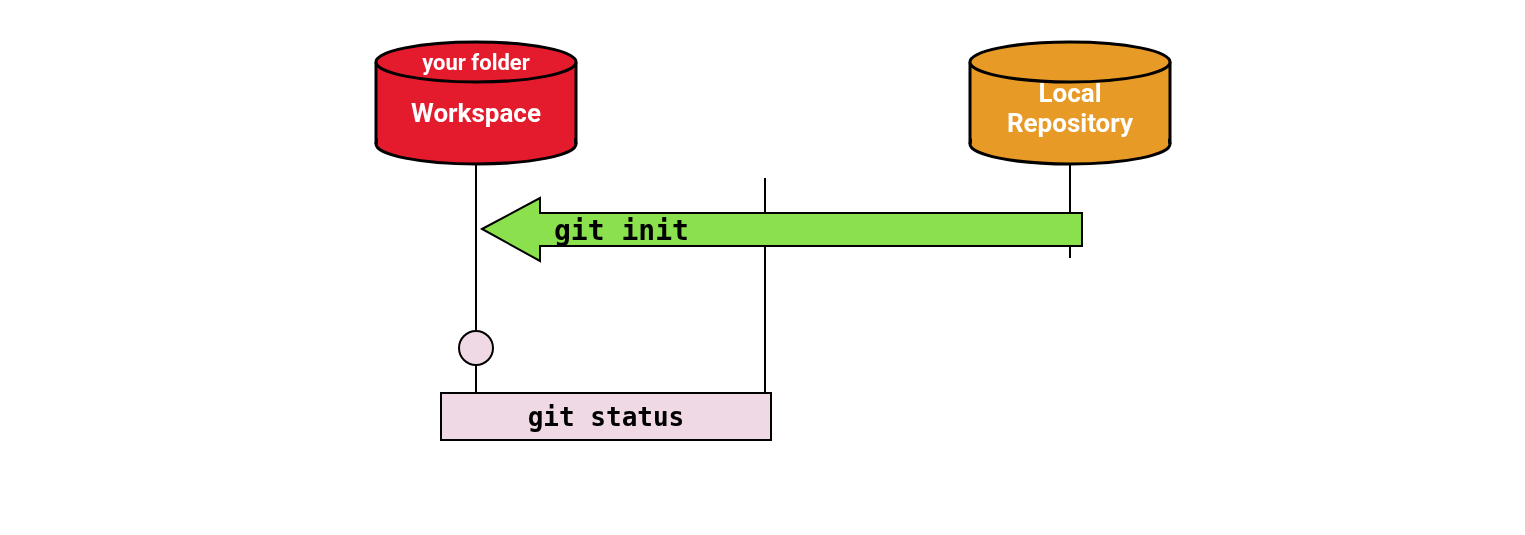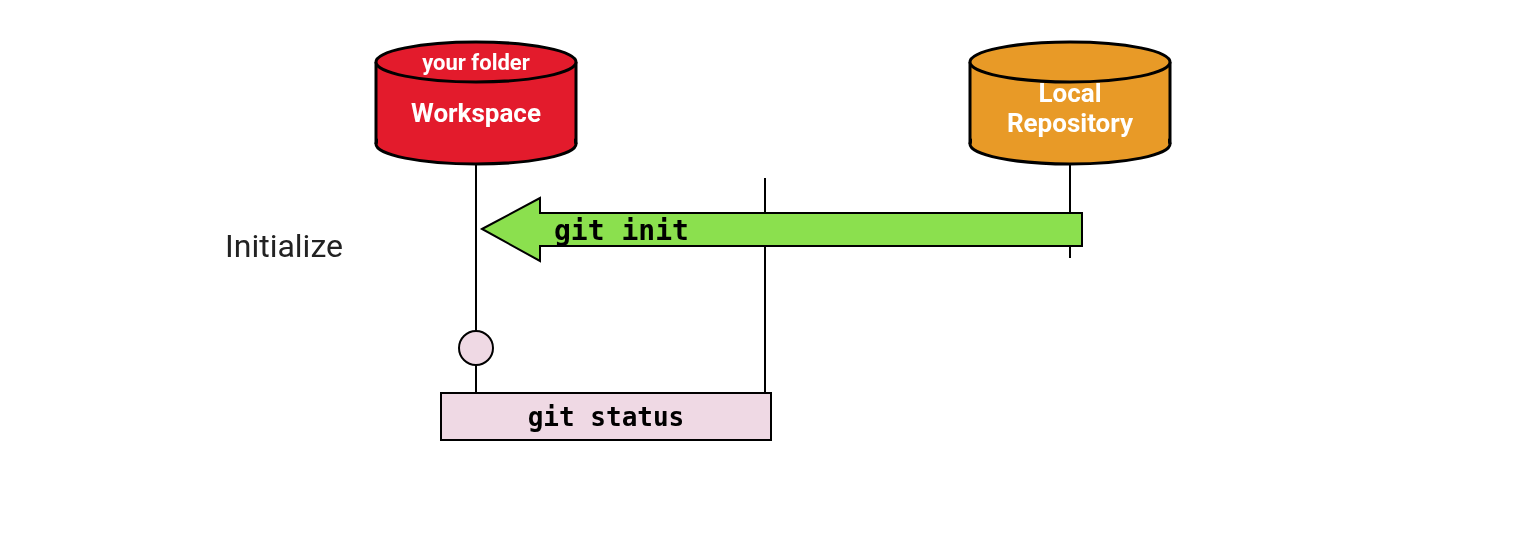--- a/index.html
+++ b/index.html
@@ -37,21 +37,20 @@
     font-weight: 700;
     fill: #ffffff;
     font-size: 26px;
   }
 </style>
 </head>
 <body>
 
 <div class="stage">
 
-  <div class="side-label">Initialize</div>
 
   <svg width="1525" height="535" viewBox="0 0 1525 535">
 
     <line x1="476" y1="148" x2="476" y2="393" stroke="#000" stroke-width="2"></line>
 
     <line x1="765" y1="178" x2="765" y2="393" stroke="#000" stroke-width="2"></line>
 
     <line x1="1070" y1="148" x2="1070" y2="258" stroke="#000" stroke-width="2"></line>
 
     <g>

